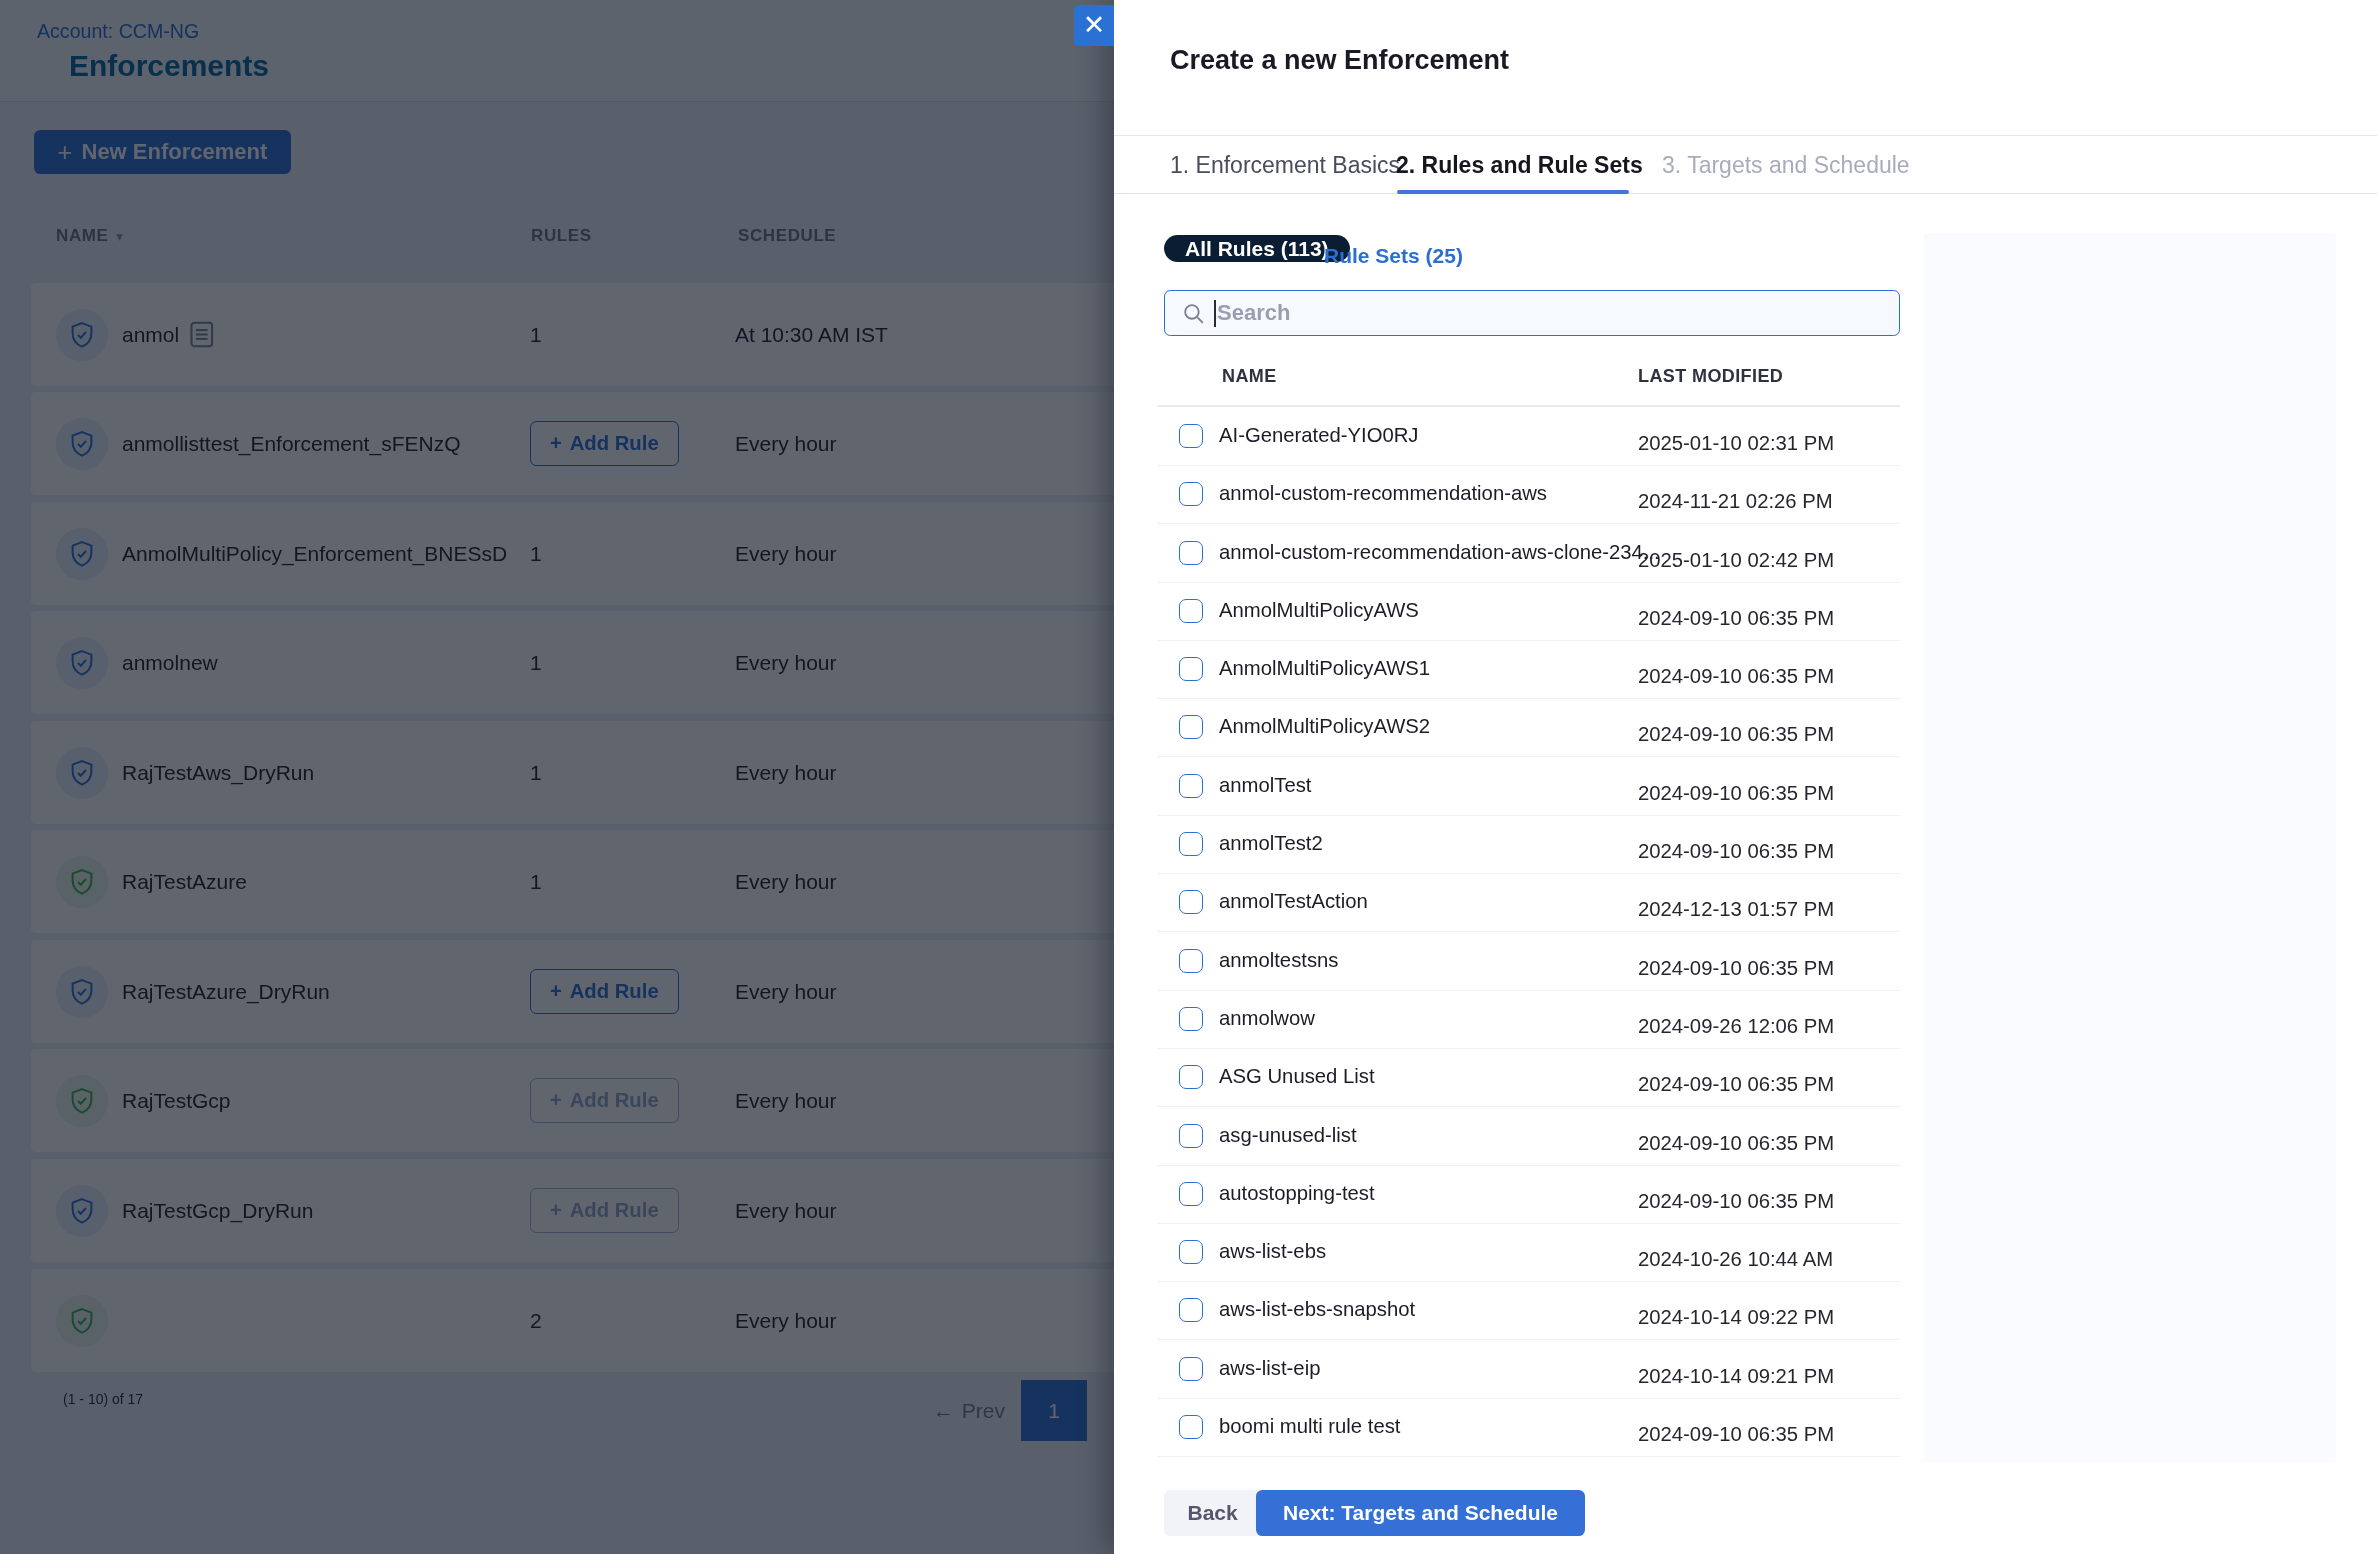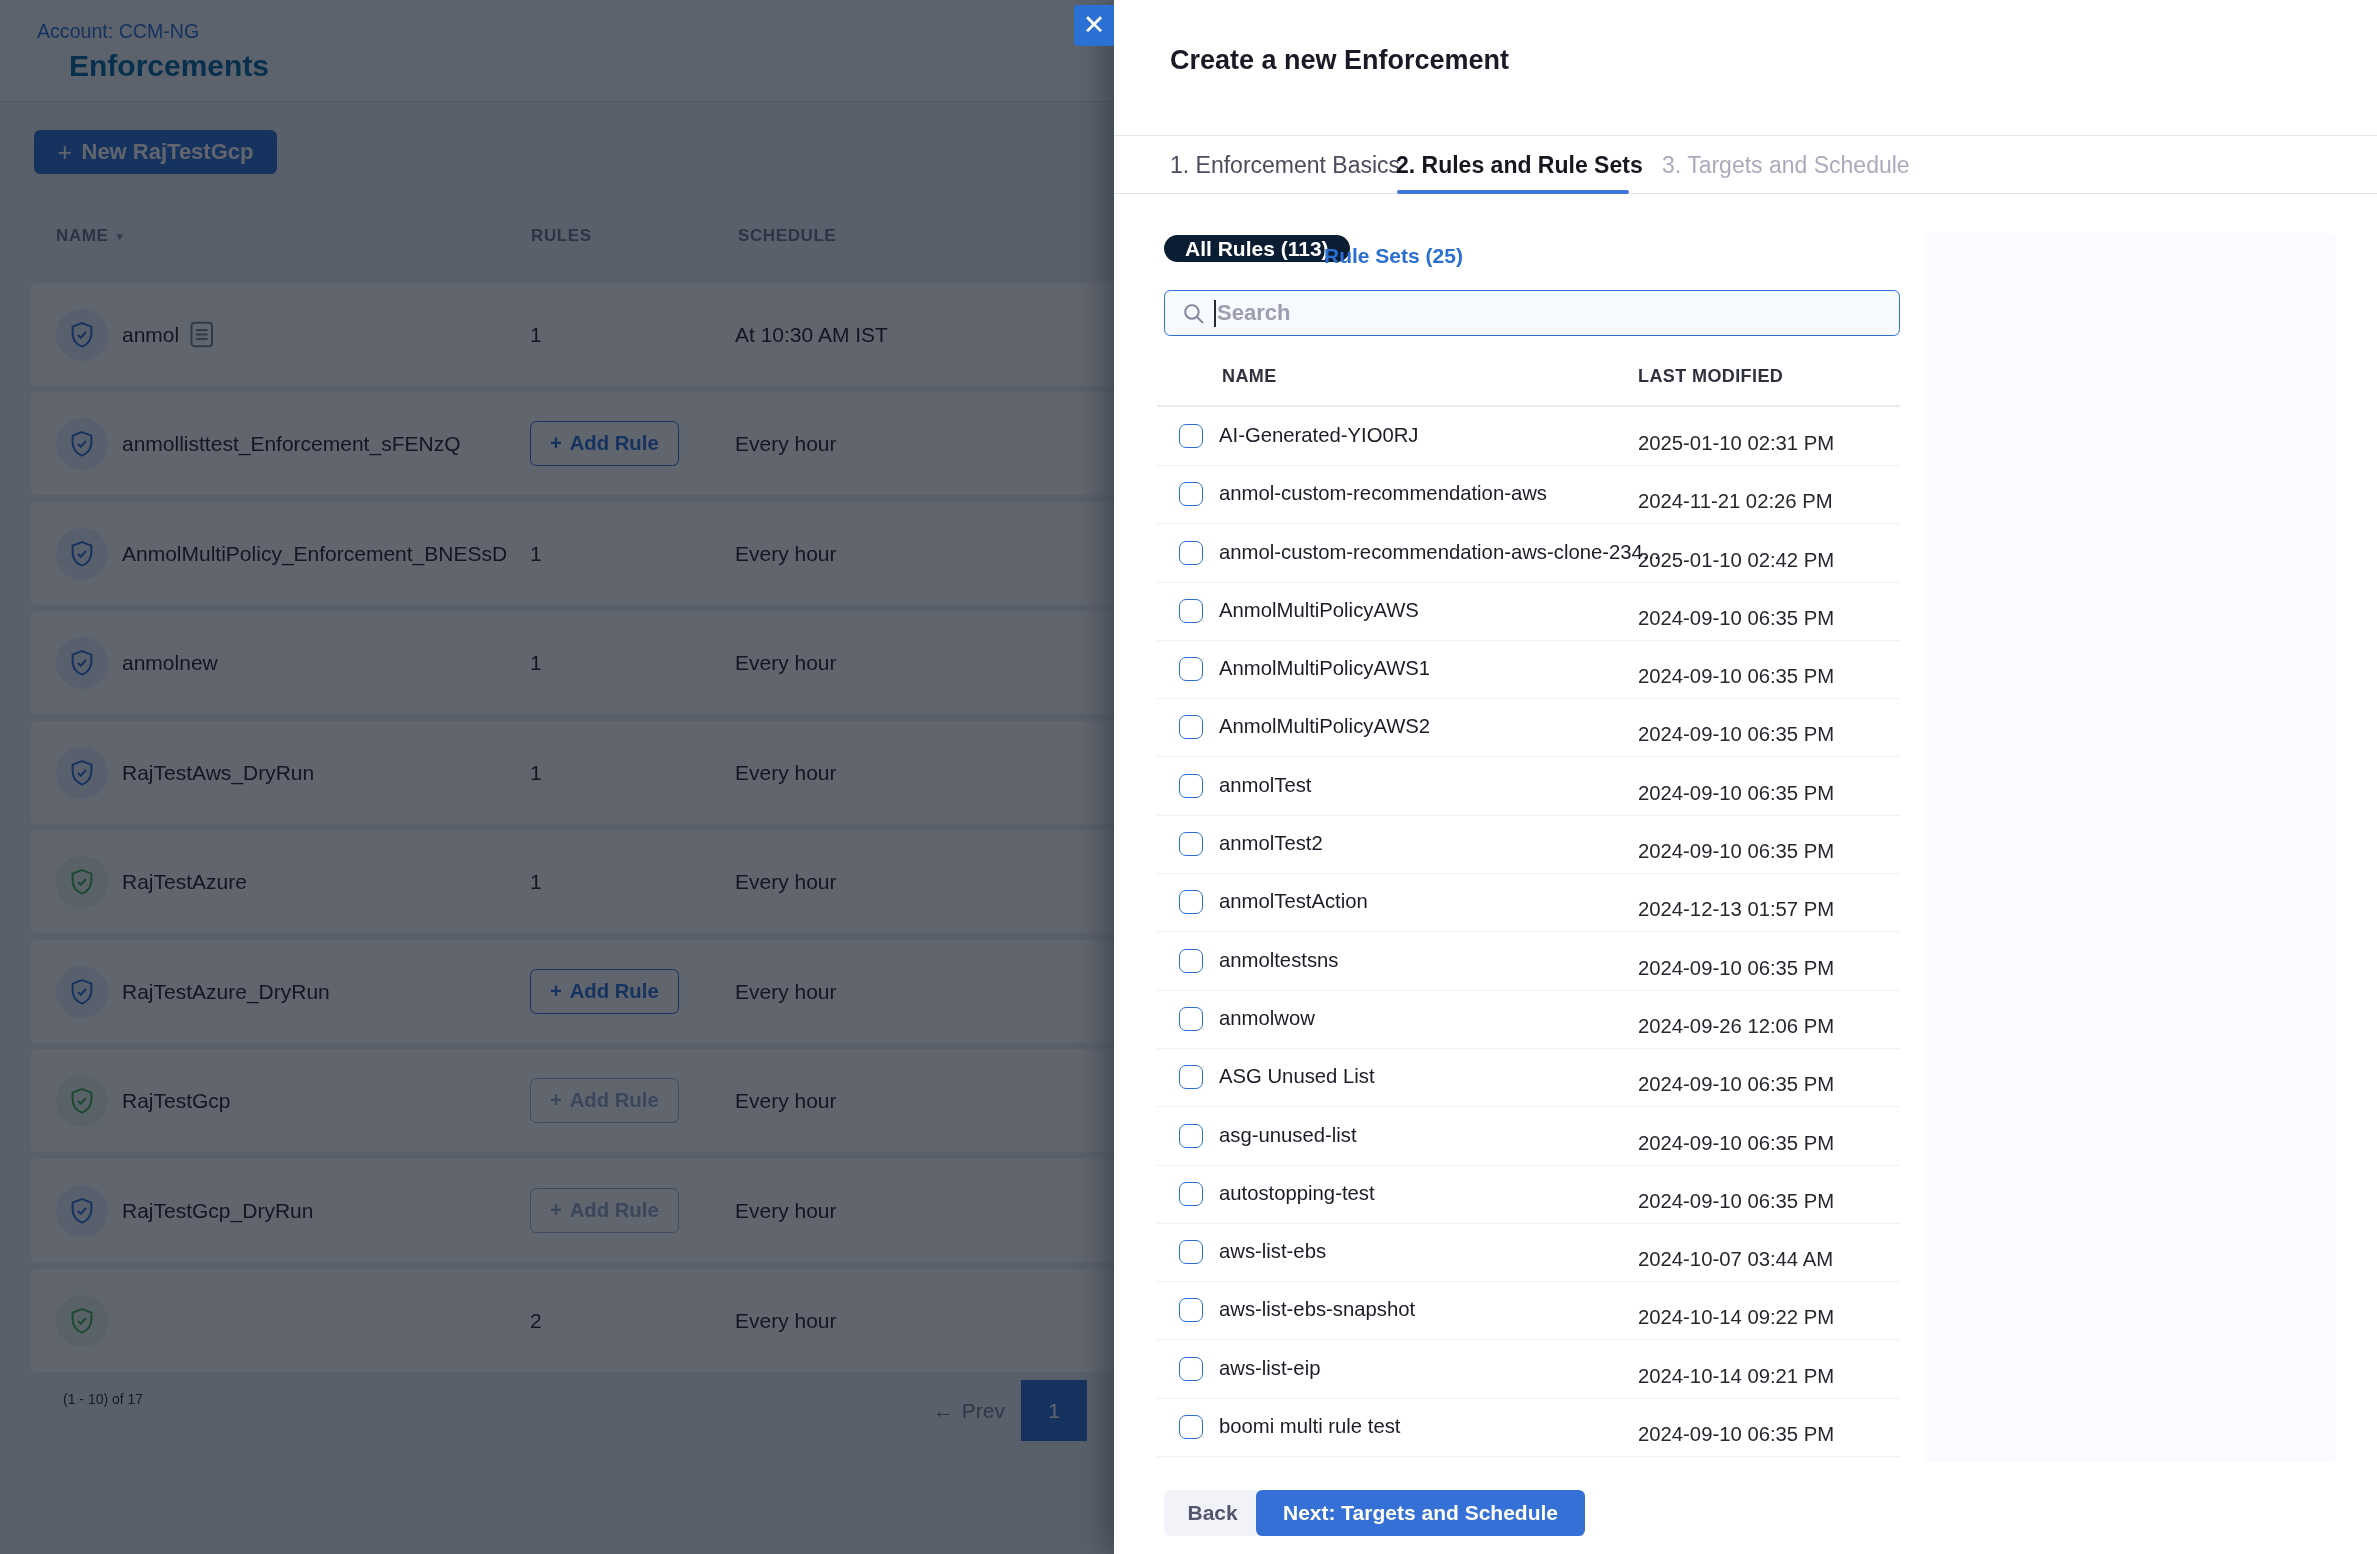--- a/index.html
+++ b/index.html
@@ -111,21 +111,21 @@
 </head>
 <body>
 
 <div id="bg-page">
   <div id="bg-header"></div>
   <a class="abs" id="breadcrumb">Account: CCM-NG</a>
   <div class="abs" id="page-title">Enforcements</div>
 
   <button class="abs" id="new-enf-btn">
     <span class="plus">+</span>
-    <span>New RajTestGcp</span>
+    <span>New Enforcement</span>
   </button>
 
   <div class="abs col-head" id="th-name">
     <span>NAME</span><span id="sort-caret">▾</span>
   </div>
   <div class="abs col-head" id="th-rules">RULES</div>
   <div class="abs col-head" id="th-schedule">SCHEDULE</div>
 
   <div id="bg-rows">
       <div class="bg-card" style="top: 283px;">
@@ -385,21 +385,21 @@
         <span class="r-date">2024-09-10 06:35 PM</span>
       </div>
       <div class="rule-row" style="top: 1165px;">
         <span class="cb"></span>
         <span class="r-name">autostopping-test</span>
         <span class="r-date">2024-09-10 06:35 PM</span>
       </div>
       <div class="rule-row" style="top: 1223px;">
         <span class="cb"></span>
         <span class="r-name">aws-list-ebs</span>
-        <span class="r-date">2024-10-07 03:44 AM</span>
+        <span class="r-date">2024-10-26 10:44 AM</span>
       </div>
       <div class="rule-row" style="top: 1281px;">
         <span class="cb"></span>
         <span class="r-name">aws-list-ebs-snapshot</span>
         <span class="r-date">2024-10-14 09:22 PM</span>
       </div>
       <div class="rule-row" style="top: 1340px;">
         <span class="cb"></span>
         <span class="r-name">aws-list-eip</span>
         <span class="r-date">2024-10-14 09:21 PM</span>

